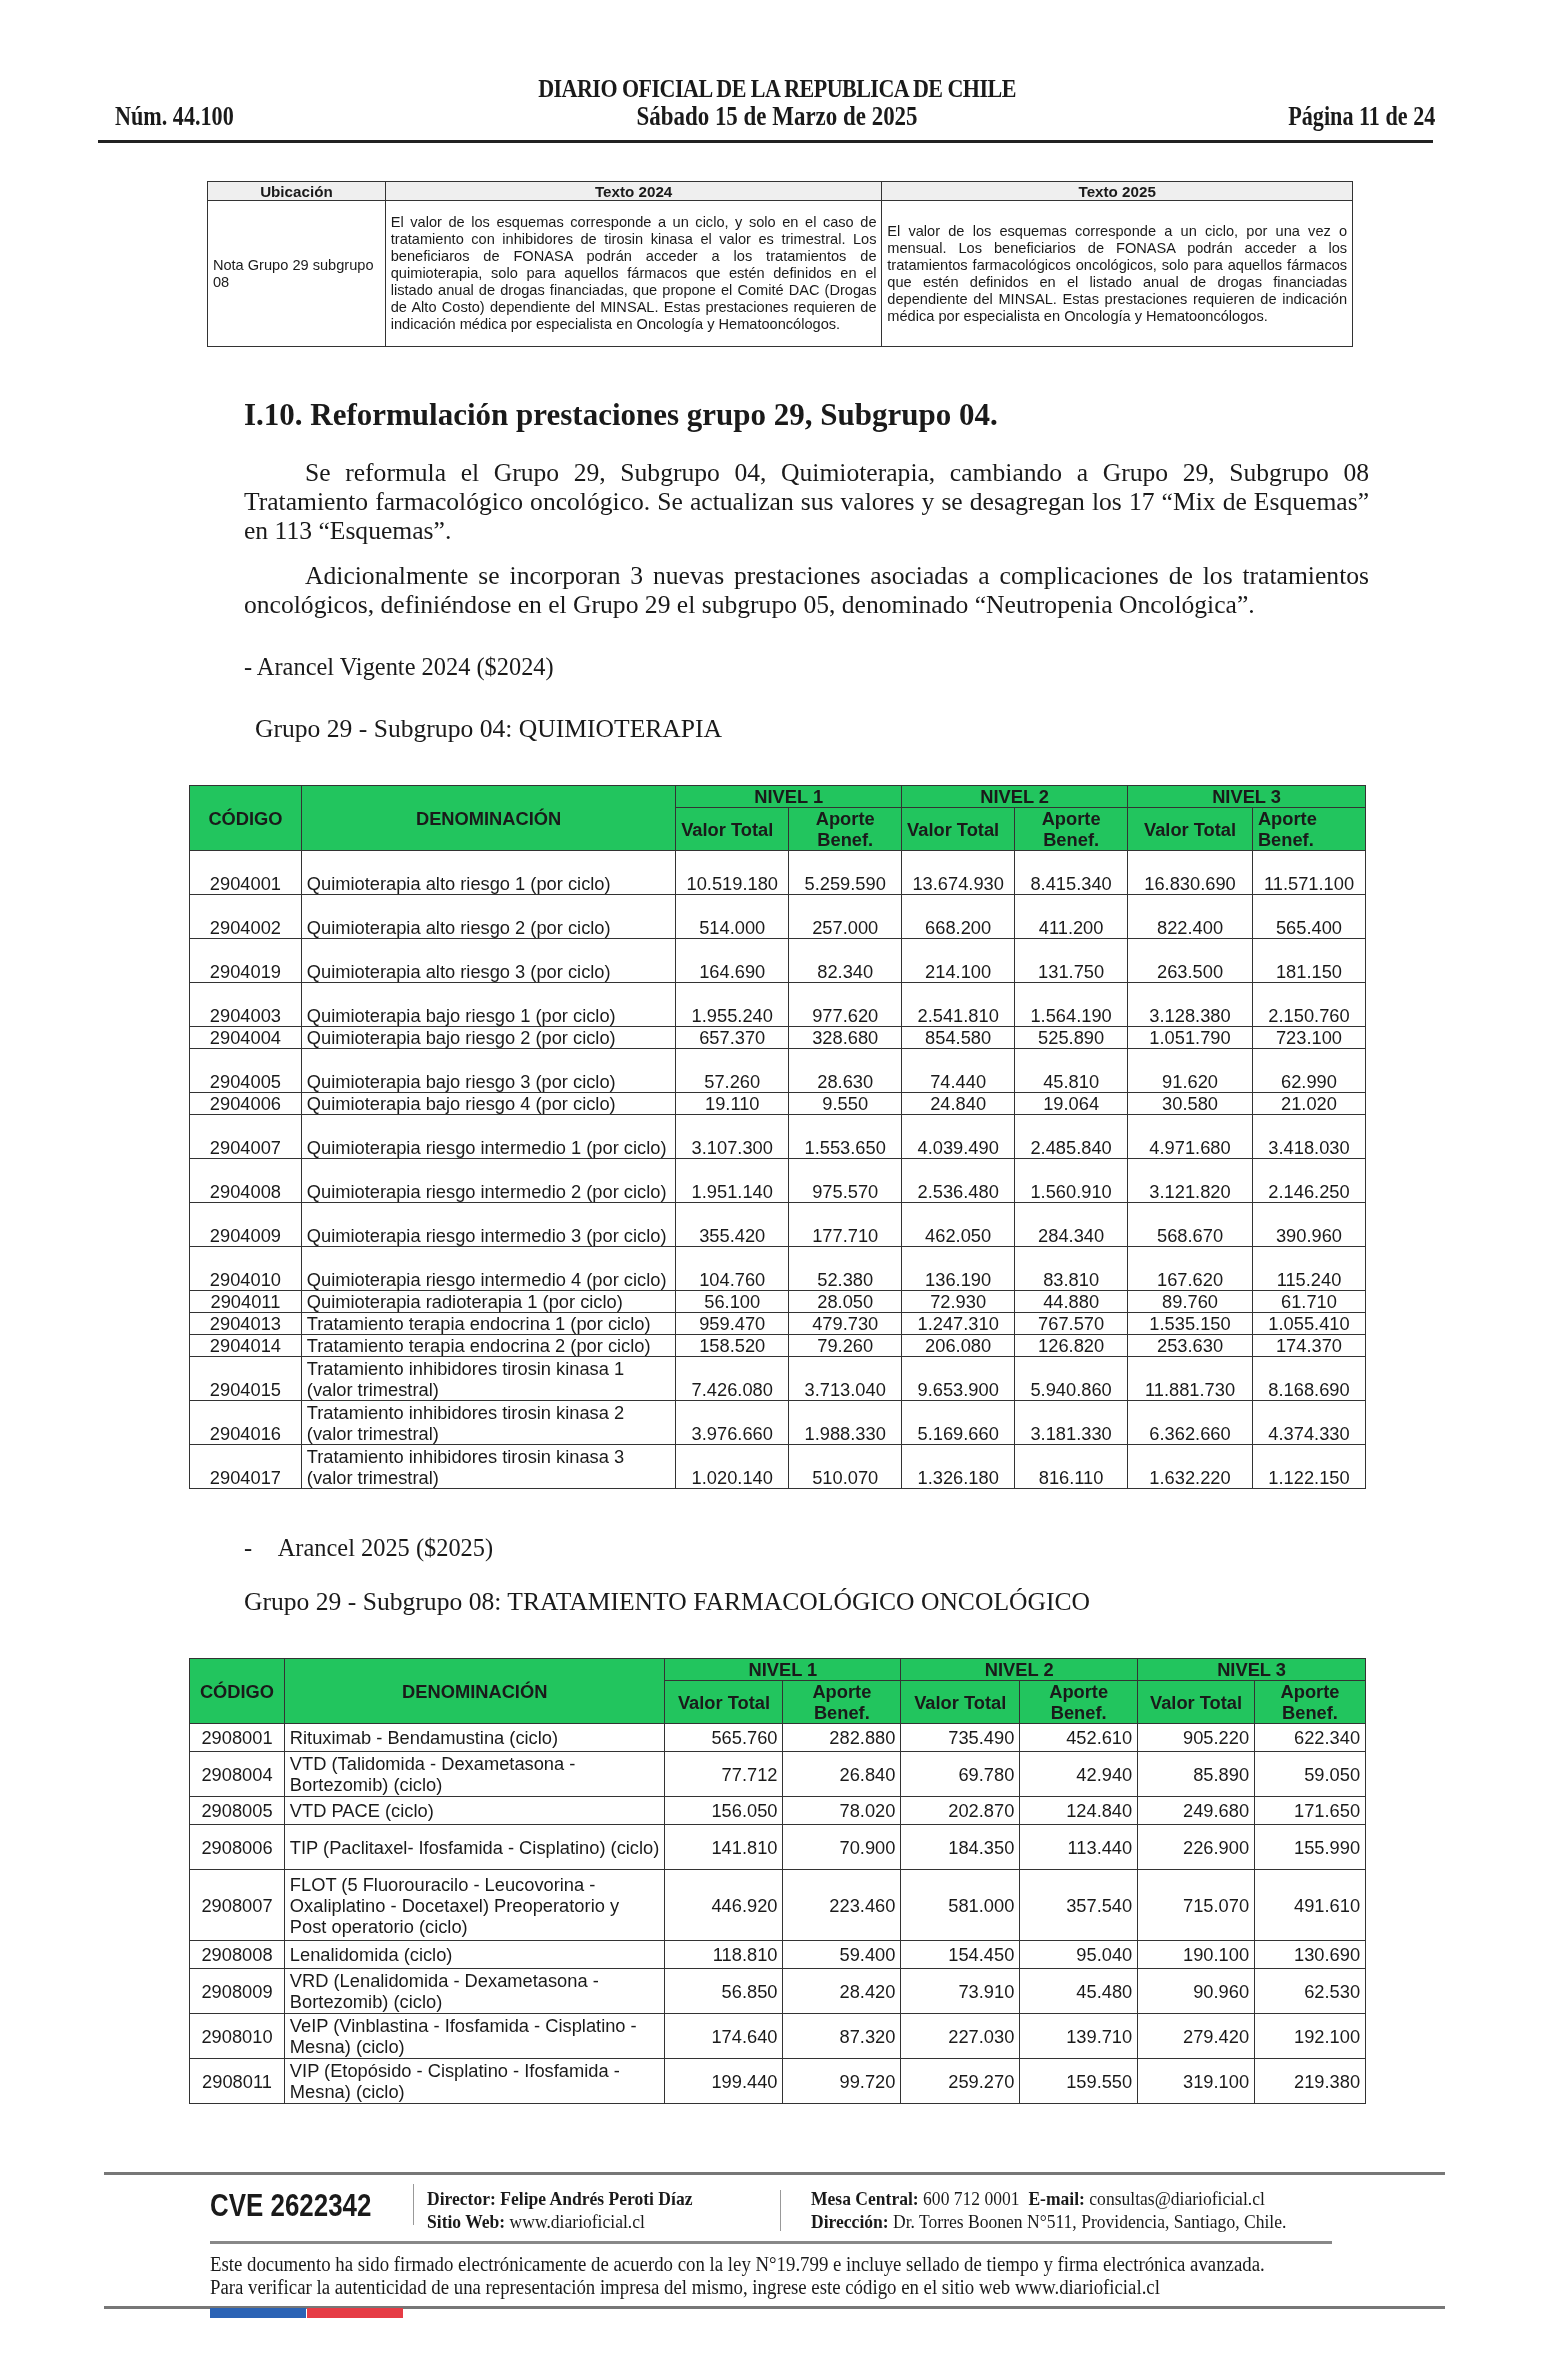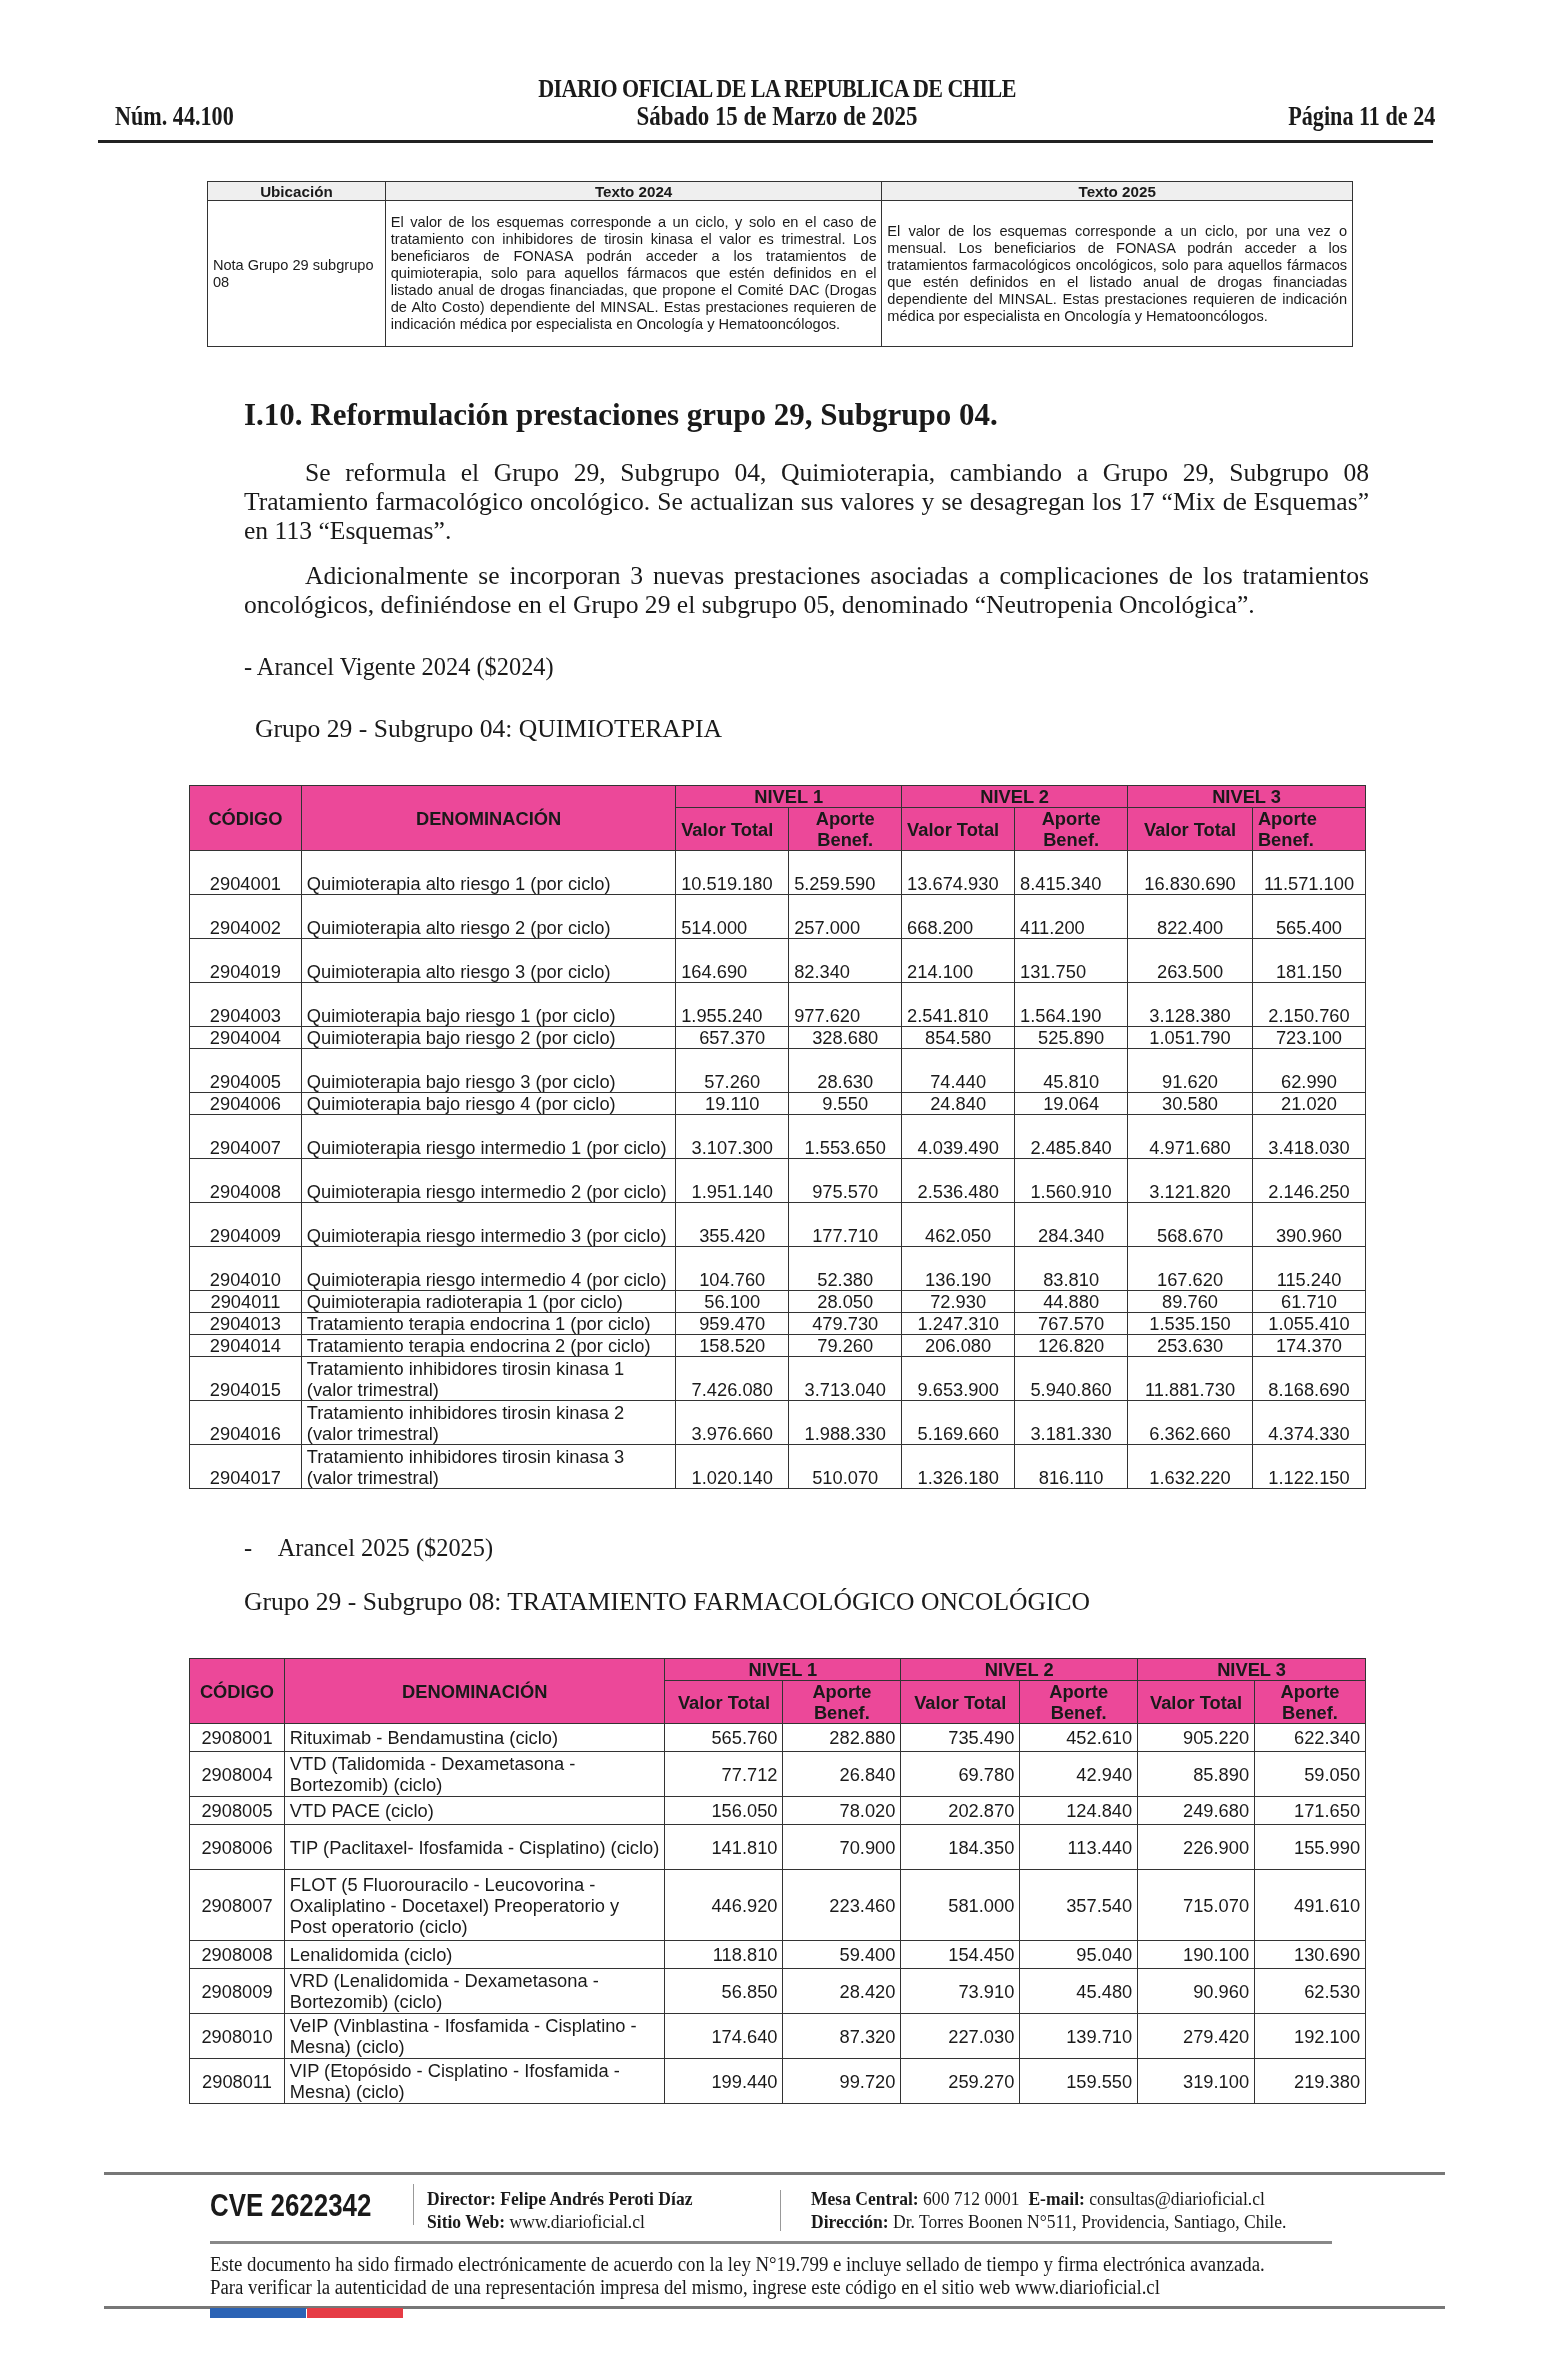--- a/index.html
+++ b/index.html
@@ -23,25 +23,25 @@
 
   
   .sec-head { position:absolute; left:244px; top:397px; font-size:31px; font-weight:bold; }
   .para { position:absolute; left:244px; width:1125px; font-size:25.6px; line-height:29px; text-align:justify; }
   .para .ind { display:inline-block; width:61px; }
   .label { position:absolute; font-size:24.4px; }
 
   
   .dt { position:absolute; left:189px; width:1177px; font-size:18.3px; }
   .dt th, .dt td { border:1.8px solid #333; padding:0 4.9px; }
-  .dt th { background:#ec4899; font-weight:bold; text-align:center; line-height:21px; }
+  .dt th { background:#22c55e; font-weight:bold; text-align:center; line-height:21px; }
   .dt td { line-height:21px; vertical-align:bottom; }
   .dt td.code { text-align:center; }
   .dt td.num { text-align:center; }
-  .dt td.numL { text-align:left; }
+  .dt td.numL { text-align:center; }
   .dt2 td { vertical-align:middle; }
   .dt2 td.num { text-align:right; }
   .dt2 td.code { text-align:center; }
 
   
   .f-rule1 { position:absolute; left:104px; width:1341px; top:2172px; height:3px; background:#777; }
   .cve { position:absolute; left:210px; top:2188px; font-size:30.5px; font-weight:bold; transform:scaleX(0.85); transform-origin:left; }
   .vsep1 { position:absolute; left:413px; top:2184px; width:1.2px; height:41px; background:#999; }
   .vsep2 { position:absolute; left:780px; top:2190px; width:1.2px; height:41px; background:#999; }
   .f-dir { position:absolute; left:427px; top:2187px; font-size:19.5px; line-height:23px; transform:scaleX(0.9); transform-origin:left; }

